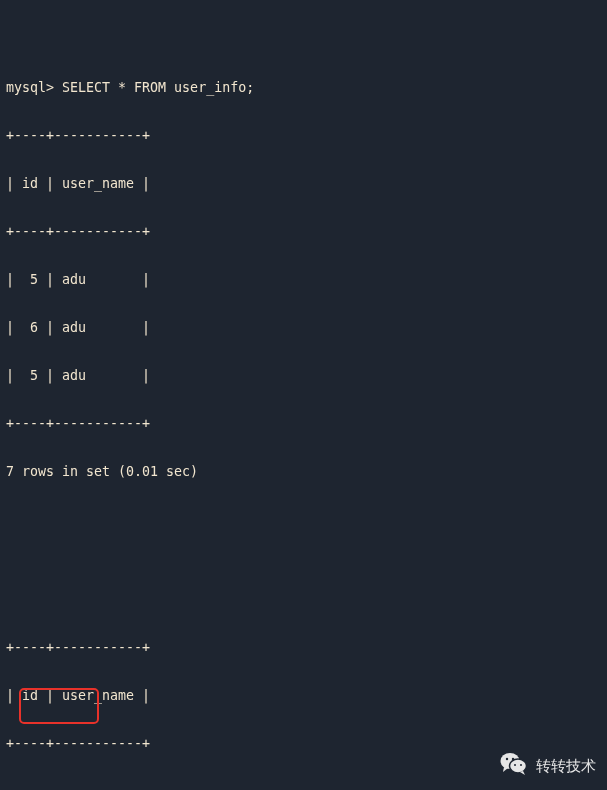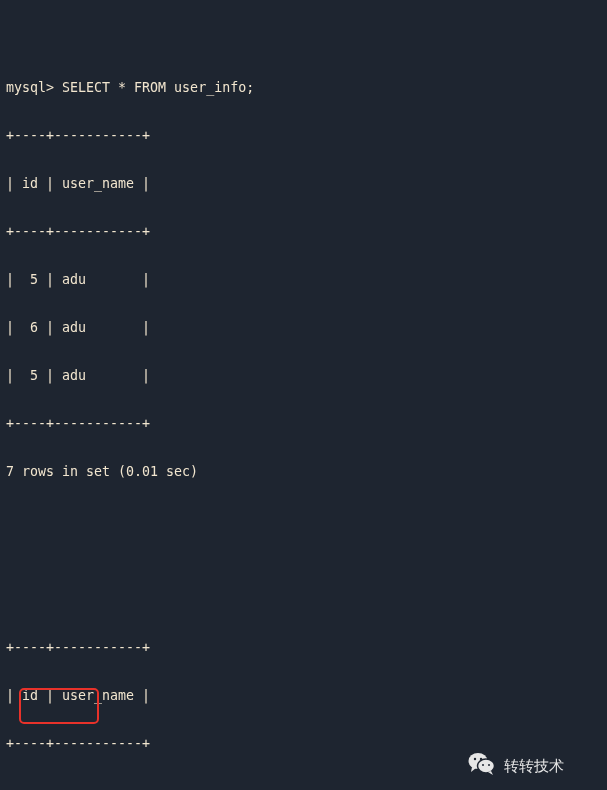--- a/index.html
+++ b/index.html
@@ -1,21 +1,21 @@
 <!DOCTYPE html>
 <html><head>
 <meta charset="utf-8">
 <style>
   html, body { margin:0; padding:0; }
   body { width:607px; height:790px; background:#1e2530; overflow:hidden; position:relative; }
   .term { position:absolute; left:6px; top:0; font-family:"DejaVu Sans Mono", "Liberation Mono", monospace; font-size:13.3px; line-height:16px; color:#f2e6cf; white-space:pre; }
   .line { height:16px; display:block; position:relative; }
   .block { position:relative; }
   .hl { position:absolute; border:2px solid #e8322a; border-radius:5px; box-sizing:border-box; }
-  .watermark { position:absolute; left:468px; top:752px; display:flex; align-items:center; gap:8px; }
+  .watermark { position:absolute; left:500px; top:752px; display:flex; align-items:center; gap:8px; }
   .wm-text { font-family:"DejaVu Sans", sans-serif; font-size:15px; color:#e6e6e6; }
 </style>
 </head>
 <body>
 
 <div class="term">
   
   <div class="block">
     <span class="line">mysql&gt; SELECT * FROM user_info;</span>
     <span class="line">+----+-----------+</span>

